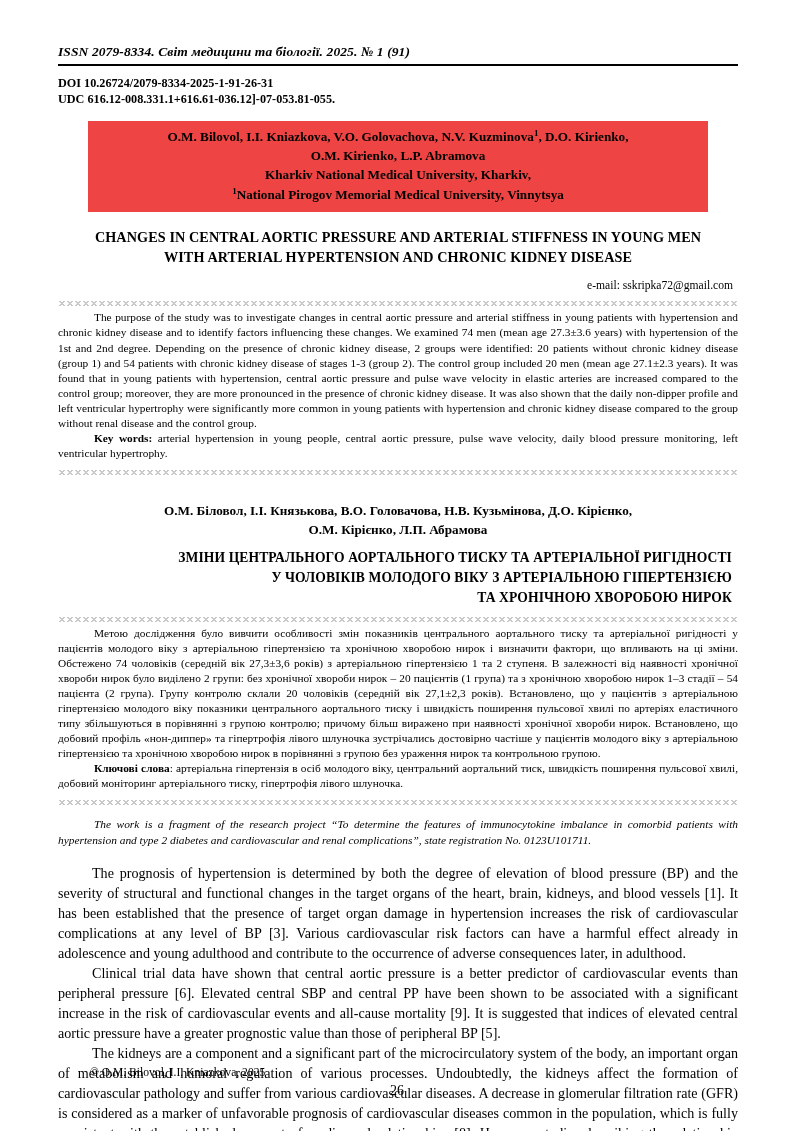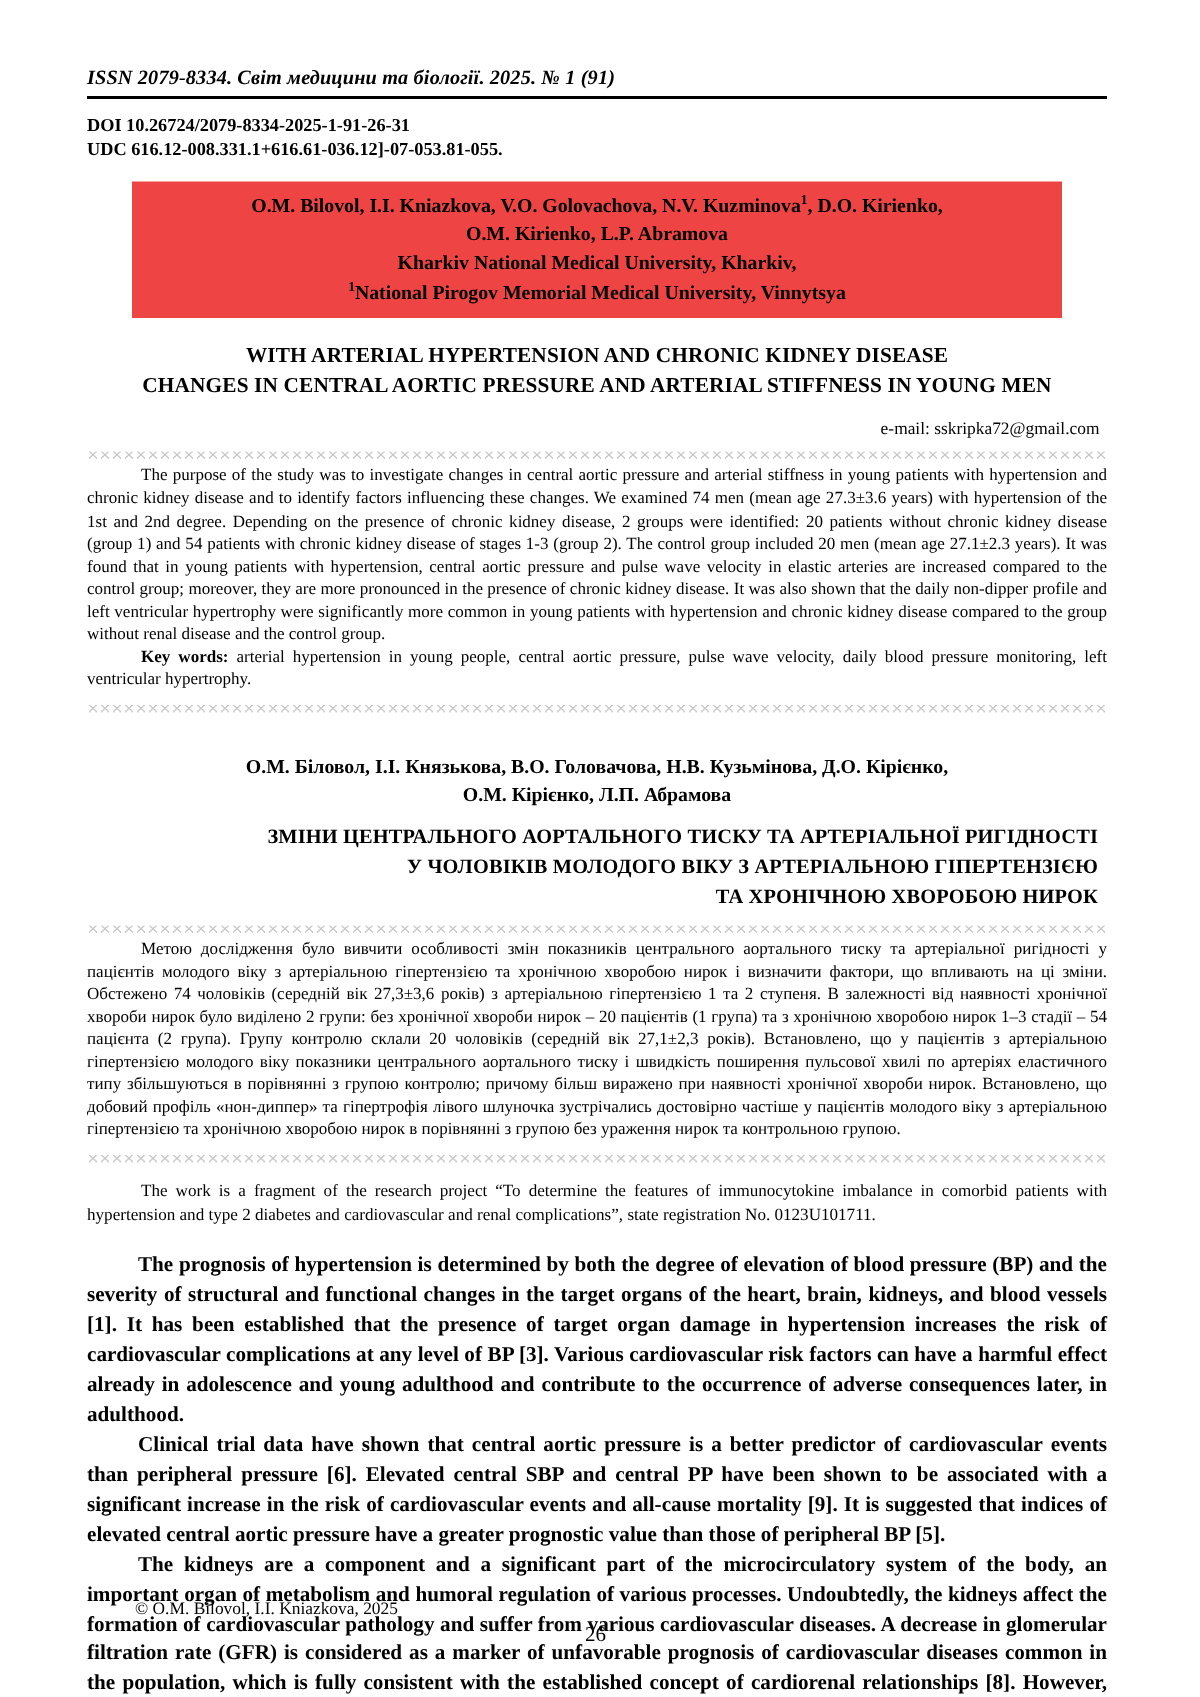--- a/index.html
+++ b/index.html
@@ -103,35 +103,36 @@
     text-align: right;
     font-weight: bold;
     font-size: 13.6px;
     line-height: 1.45;
     margin: 9px 6px 0 6px;
     letter-spacing: .1px;
   }
 
   
   .fundnote {
+    font-style: italic;
     font-size: 11.4px;
     line-height: 1.36;
     text-align: justify;
     margin: 12px 0 0 0;
   }
   .fundnote p { margin: 0; text-indent: 36px; }
 
   
   .body {
     font-size: 14.1px;
     line-height: 1.415;
     text-align: justify;
     margin-top: 16px;
   }
-  .body p { margin: 0; text-indent: 34px; font-weight: bold; }
+  .body p { margin: 0; text-indent: 34px; }
 
   
   .footer {
     position: absolute;
     left: 58px;
     right: 60px;
     bottom: 32px;
   }
   .copyright {
     font-size: 11.6px;
@@ -157,22 +158,22 @@
   </div>
 
   <div class="authorbox">
     <div><span>O.M. Bilovol, I.I. Kniazkova, V.O. Golovachova, N.V. Kuzminova</span><sup>1</sup><span>, D.O. Kirienko,</span></div>
     <div>O.M. Kirienko, L.P. Abramova</div>
     <div>Kharkiv National Medical University, Kharkiv,</div>
     <div><sup>1</sup><span>National Pirogov Memorial Medical University, Vinnytsya</span></div>
   </div>
 
   <div class="title-en">
+    <div>CHANGES IN CENTRAL AORTIC PRESSURE AND ARTERIAL STIFFNESS IN YOUNG MEN</div>
     <div>WITH ARTERIAL HYPERTENSION AND CHRONIC KIDNEY DISEASE</div>
-    <div>CHANGES IN CENTRAL AORTIC PRESSURE AND ARTERIAL STIFFNESS IN YOUNG MEN</div>
   </div>
 
   <div class="email">e-mail: sskripka72@gmail.com</div>
 
   <div class="wavy-top"></div>
   <div class="abstract">
     <p>The purpose of the study was to investigate changes in central aortic pressure and arterial stiffness in young patients with hypertension and chronic kidney disease and to identify factors influencing these changes. We examined 74 men (mean age 27.3±3.6 years) with hypertension of the 1st and 2nd degree. Depending on the presence of chronic kidney disease, 2 groups were identified: 20 patients without chronic kidney disease (group 1) and 54 patients with chronic kidney disease of stages 1-3 (group 2). The control group included 20 men (mean age 27.1±2.3 years). It was found that in young patients with hypertension, central aortic pressure and pulse wave velocity in elastic arteries are increased compared to the control group; moreover, they are more pronounced in the presence of chronic kidney disease. It was also shown that the daily non-dipper profile and left ventricular hypertrophy were significantly more common in young patients with hypertension and chronic kidney disease compared to the group without renal disease and the control group.</p>
     <p><b>Key words:</b><span> arterial hypertension in young people, central aortic pressure, pulse wave velocity, daily blood pressure monitoring, left ventricular hypertrophy.</span></p>
   </div>
   <div class="wavy-bot"></div>
@@ -184,20 +185,21 @@
 
   <div class="title-ua">
     <div>ЗМІНИ ЦЕНТРАЛЬНОГО АОРТАЛЬНОГО ТИСКУ ТА АРТЕРІАЛЬНОЇ РИГІДНОСТІ</div>
     <div>У  ЧОЛОВІКІВ МОЛОДОГО ВІКУ З АРТЕРІАЛЬНОЮ ГІПЕРТЕНЗІЄЮ</div>
     <div>ТА ХРОНІЧНОЮ ХВОРОБОЮ НИРОК</div>
   </div>
 
   <div class="wavy-top"></div>
   <div class="abstract">
     <p>Метою дослідження було вивчити особливості змін показників центрального аортального тиску та артеріальної ригідності у пацієнтів молодого віку з артеріальною гіпертензією та хронічною хворобою нирок і визначити фактори, що впливають на ці зміни. Обстежено 74 чоловіків (середній вік 27,3±3,6 років) з артеріальною гіпертензією 1 та 2 ступеня. В залежності від наявності хронічної хвороби нирок було виділено 2 групи: без хронічної хвороби нирок – 20 пацієнтів (1 група) та з хронічною хворобою нирок 1–3 стадії – 54 пацієнта (2 група). Групу контролю склали 20 чоловіків (середній вік 27,1±2,3 років). Встановлено, що у пацієнтів з артеріальною гіпертензією молодого віку показники центрального аортального тиску і швидкість поширення пульсової хвилі по артеріях еластичного типу збільшуються в порівнянні з групою контролю; причому більш виражено при наявності хронічної хвороби нирок. Встановлено, що добовий профіль «нон-диппер» та гіпертрофія лівого шлуночка зустрічались достовірно частіше у пацієнтів молодого віку з артеріальною гіпертензією та хронічною хворобою нирок в порівнянні з групою без ураження нирок та контрольною групою.</p>
+    <p><b>Ключові слова</b><span>: артеріальна гіпертензія в осіб молодого віку, центральний аортальний тиск, швидкість поширення пульсової хвилі, добовий моніторинг артеріального тиску, гіпертрофія лівого шлуночка.</span></p>
   </div>
   <div class="wavy-bot"></div>
 
   <div class="fundnote">
     <p>The work is a fragment of the research project “To determine the features of immunocytokine imbalance in comorbid patients with hypertension and type 2 diabetes and cardiovascular and renal complications”, state registration No. 0123U101711.</p>
   </div>
 
   <div class="body">
     <p>The prognosis of hypertension is determined by both the degree of elevation of blood pressure (BP) and the severity of structural and functional changes in the target organs of the heart, brain, kidneys, and blood vessels [1]. It has been established that the presence of target organ damage in hypertension increases the risk of cardiovascular complications at any level of BP [3]. Various cardiovascular risk factors can have a harmful effect already in adolescence and young adulthood and contribute to the occurrence of adverse consequences later, in adulthood.</p>
     <p>Clinical trial data have shown that central aortic pressure is a better predictor of cardiovascular events than peripheral pressure [6]. Elevated central SBP and central PP have been shown to be associated with a significant increase in the risk of cardiovascular events and all-cause mortality [9]. It is suggested that indices of elevated central aortic pressure have a greater prognostic value than those of peripheral BP [5].</p>

